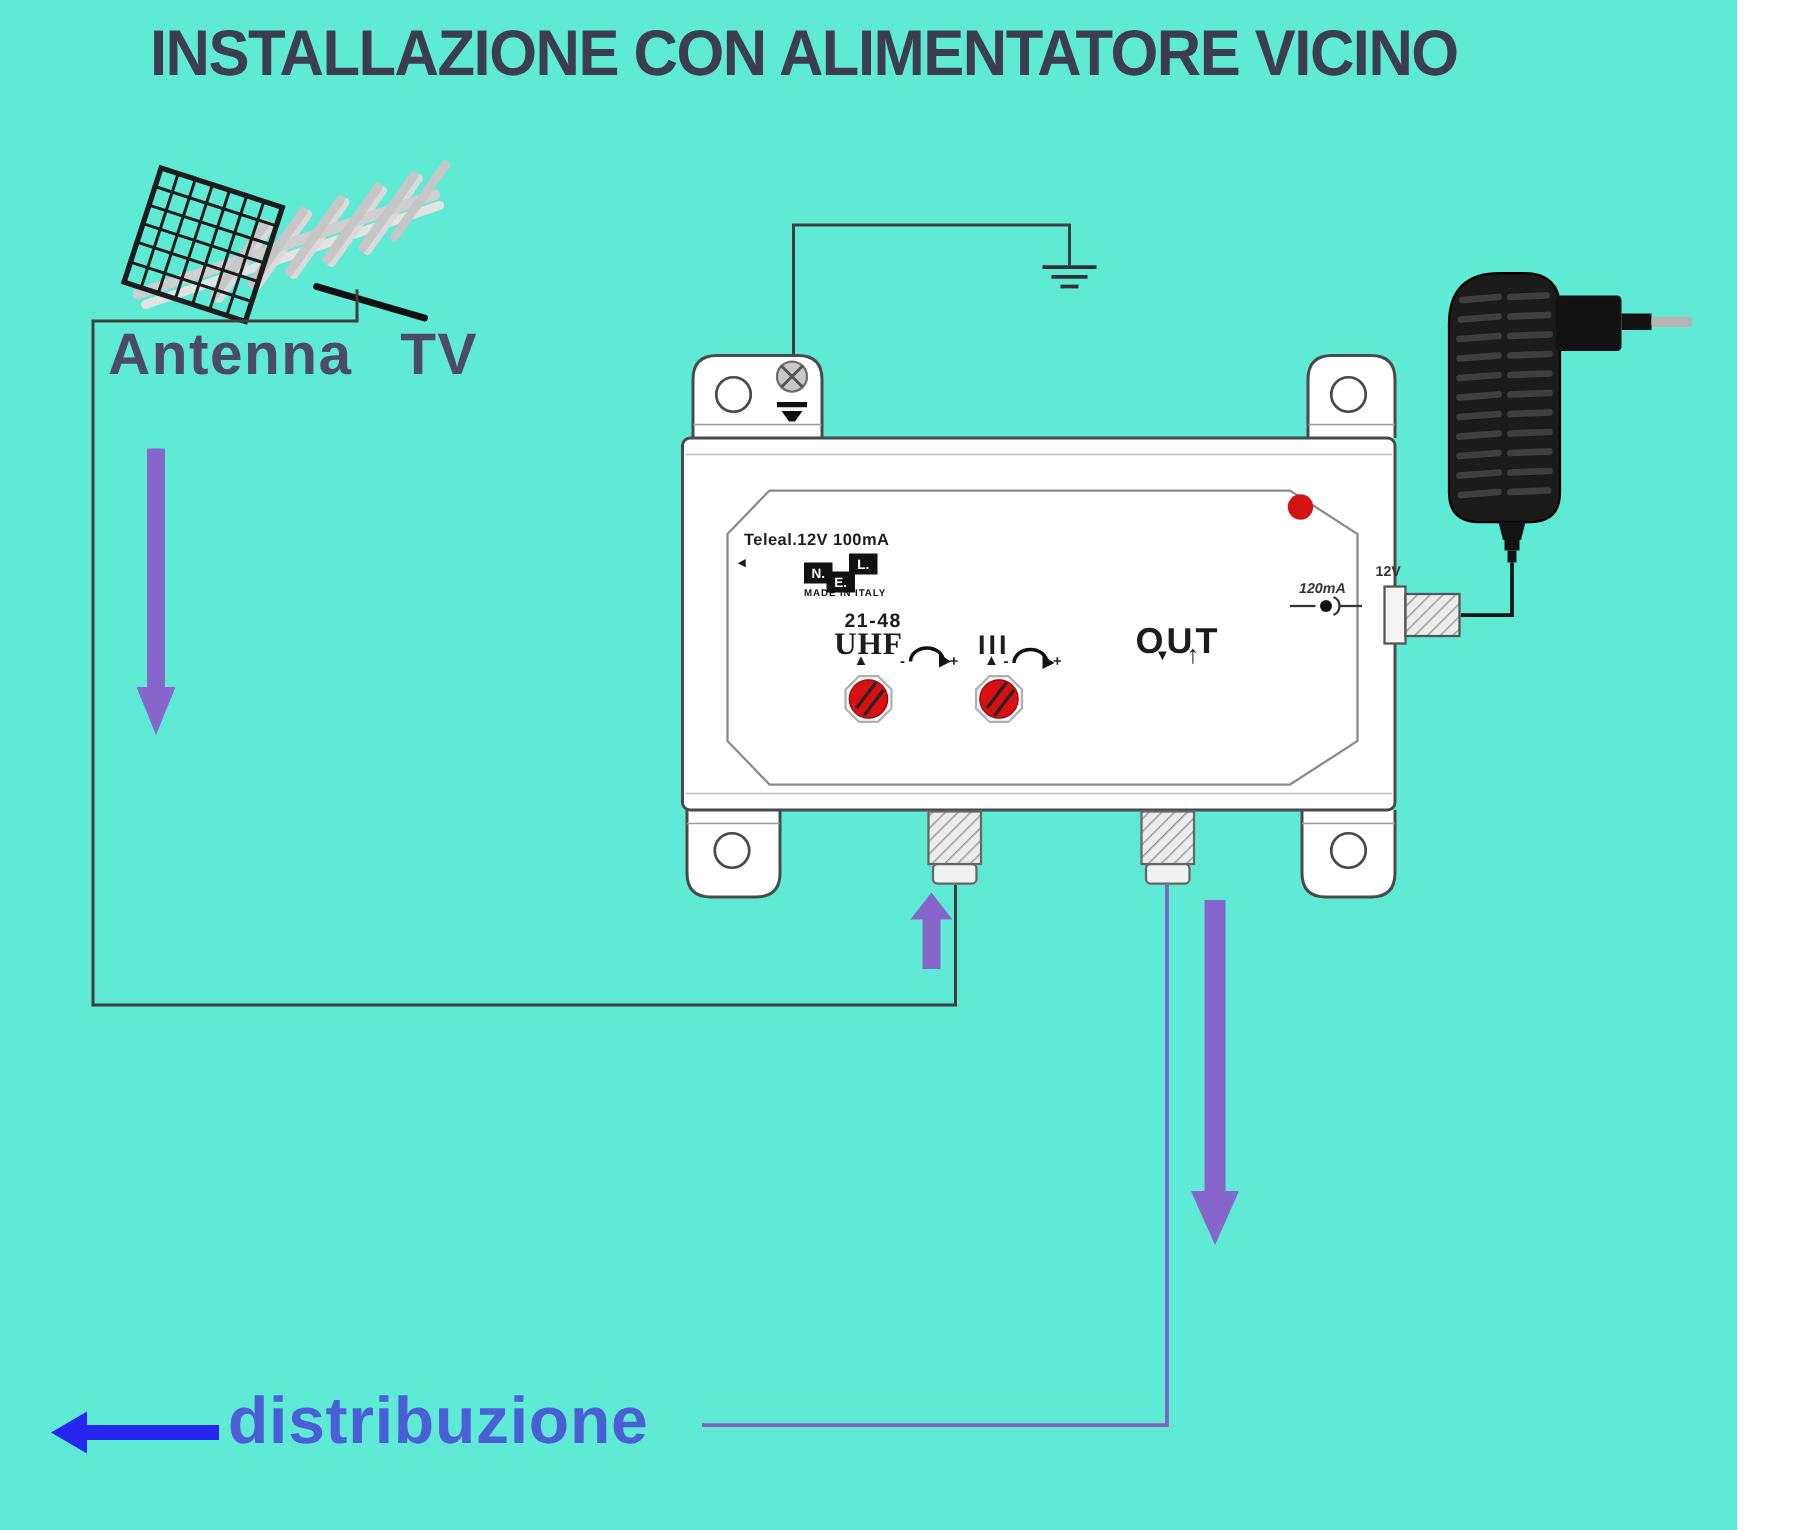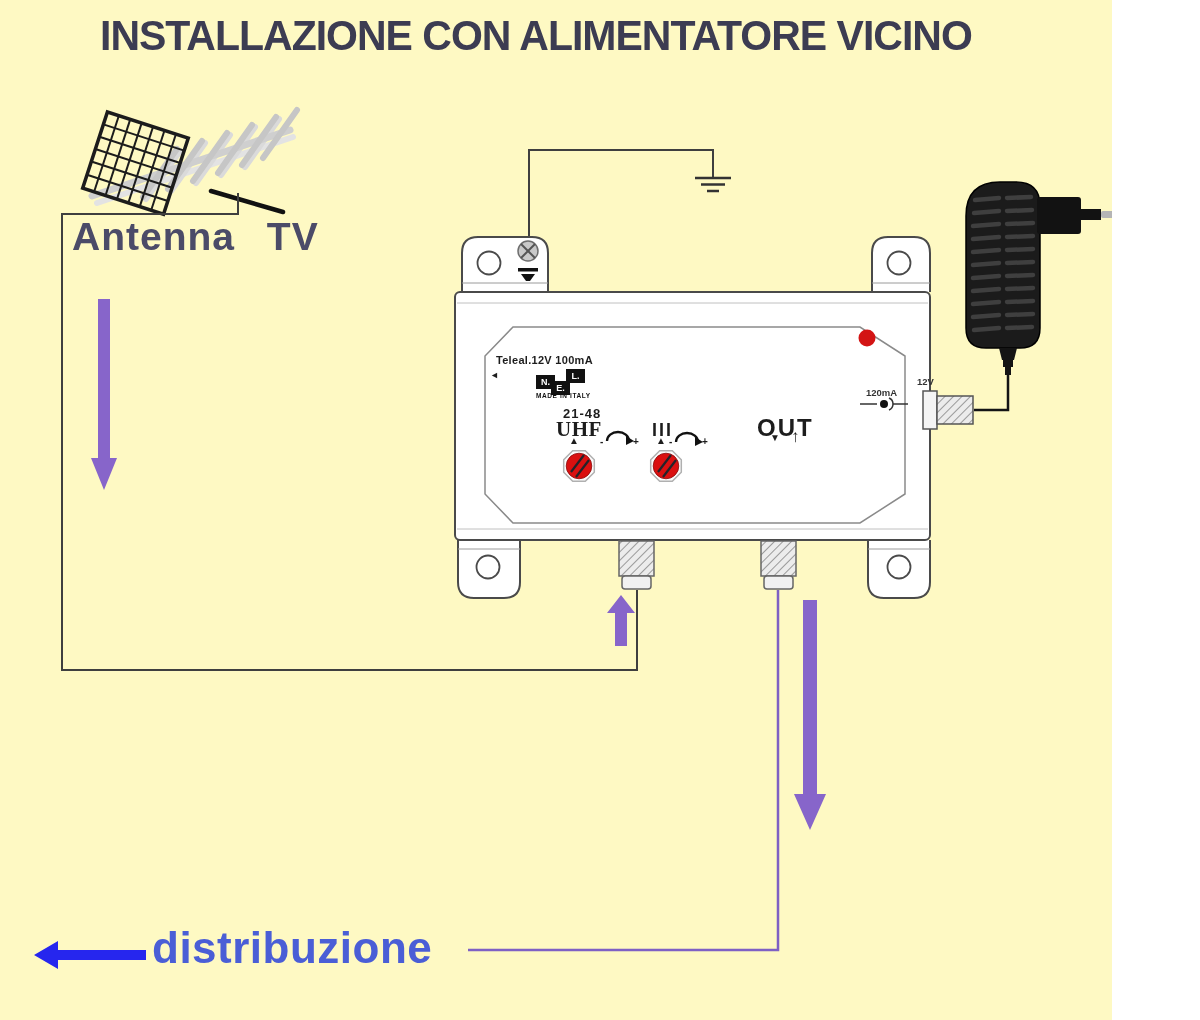--- a/index.html
+++ b/index.html
@@ -1,17 +1,17 @@
 <!DOCTYPE html>
 <html><head>
 <meta charset="utf-8">
 <style>
   html,body{margin:0;padding:0;background:#ffffff;}
-  .stage{position:relative;width:1112px;height:1020px;background:#fef9c3;overflow:hidden;
-         font-family:"Liberation Sans", sans-serif;}
+  .stage{position:relative;width:1112px;height:1020px;background:#5eead4;overflow:hidden;
+         font-family:"Liberation Sans", sans-serif;padding-left:46px;}
   .stage svg{position:absolute;left:0;top:0;}
   .lbl{position:absolute;white-space:nowrap;font-weight:bold;color:#1d1d1d;line-height:1;}
   .title{left:100px;top:14px;font-size:41px;letter-spacing:-1px;color:#3c3c52;
          transform:scaleY(1.05);transform-origin:left top;}
   .antenna-label{left:72px;top:217px;font-size:39px;letter-spacing:1px;word-spacing:20px;color:#4b4b68;}
   .distribuzione{left:152px;top:926px;font-size:44px;letter-spacing:.5px;color:#4a5ed6;}
   .print-label{left:496px;top:355px;font-size:11px;letter-spacing:.3px;}
   .input-marker{left:490px;top:371px;font-size:9px;}
   .brand{position:absolute;left:536px;top:368px;width:90px;height:34px;}
   .brand .blk{position:absolute;width:19px;height:14px;background:#111;color:#fff;
@@ -26,21 +26,21 @@
   .band3{left:652px;top:421px;font-size:18px;letter-spacing:2px;text-align:right;}
   .band3-pointer{left:656px;top:436px;font-size:10px;}
   .trim-minus1{left:600px;top:437px;font-size:10px;}
   .trim-plus1{left:633px;top:437px;font-size:10px;}
   .trim-minus2{left:669px;top:437px;font-size:10px;}
   .trim-plus2{left:702px;top:437px;font-size:10px;}
   .out-label{left:757px;top:416px;font-size:24px;letter-spacing:2px;}
   .out-down{left:770px;top:433px;font-size:10px;}
   .out-up{left:791px;top:428px;font-size:17px;}
   .psu-v{left:917px;top:377px;font-size:9.5px;color:#333;}
-  .psu-ma{left:866px;top:388px;font-size:9.5px;color:#333;}
+  .psu-ma{left:866px;top:388px;font-size:9.5px;color:#333;font-style:italic;}
 </style>
 </head>
 <body>
 
 <div class="stage">
 
   <svg width="1200" height="1020" viewBox="0 0 1200 1020">
     <defs>
       <pattern id="hatch" width="6" height="6" patternUnits="userSpaceOnUse" patternTransform="rotate(45)">
         <rect width="6" height="6" fill="#ececec"></rect>

